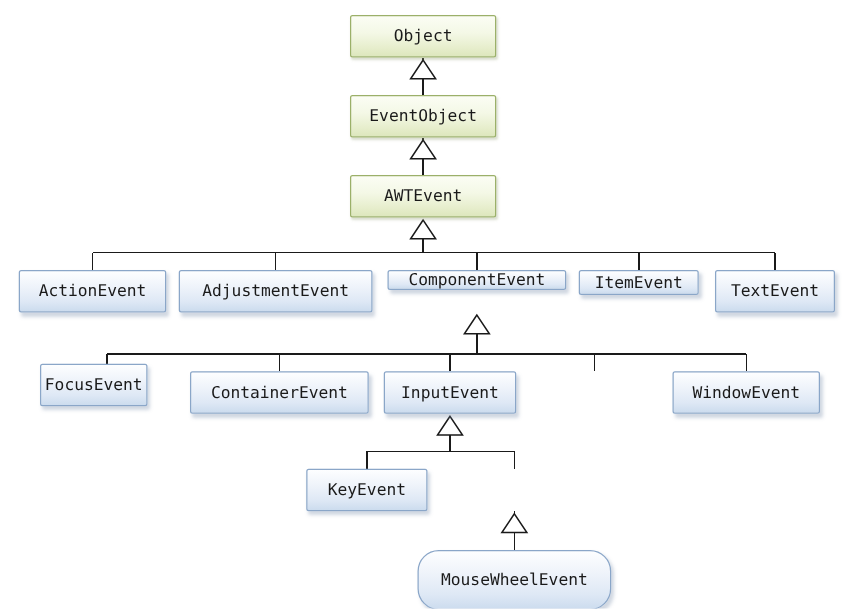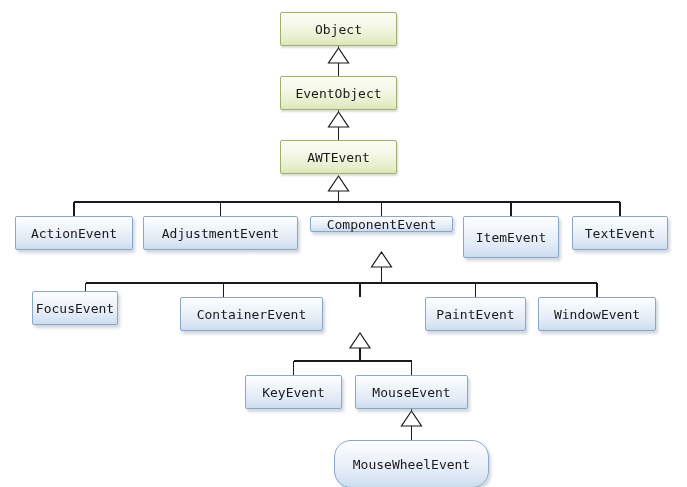--- a/index.html
+++ b/index.html
@@ -130,40 +130,37 @@
     </div>
     <div class="node blue" style="left: 15px; top: 216px; width: 118px; height: 34px;">
       <span class="label">ActionEvent</span>
     </div>
     <div class="node blue" style="left: 143px; top: 216px; width: 155px; height: 34px;">
       <span class="label">AdjustmentEvent</span>
     </div>
     <div class="node blue" style="left: 310px; top: 216px; width: 143px; height: 16px;">
       <span class="label">ComponentEvent</span>
     </div>
-    <div class="node blue" style="left: 463px; top: 216px; width: 96px; height: 42px;">
+    <div class="node blue" style="left: 463px; top: 216px; width: 96px; height: 20px;">
       <span class="label">ItemEvent</span>
     </div>
     <div class="node blue" style="left: 572px; top: 216px; width: 96px; height: 34px;">
       <span class="label">TextEvent</span>
     </div>
     <div class="node blue" style="left: 32px; top: 291px; width: 86px; height: 34px;">
       <span class="label">FocusEvent</span>
     </div>
-    <div class="node blue" style="left: 152px; top: 297px; width: 143px; height: 34px; margin-left: 28px;">
+    <div class="node blue" style="left: 152px; top: 297px; width: 143px; height: 34px;">
       <span class="label">ContainerEvent</span>
     </div>
-    <div class="node blue" style="left: 425px; top: 297px; width: 101px; height: 34px;">
-      <span class="label">PaintEvent</span>
+    <div class="node blue" style="left: 307px; top: 297px; width: 106px; height: 34px;">
+      <span class="label">InputEvent</span>
     </div>
     <div class="node blue" style="left: 538px; top: 297px; width: 118px; height: 34px; justify-content: center;">
       <span class="label">WindowEvent</span>
     </div>
     <div class="node blue" style="left: 245px; top: 375px; width: 97px; height: 34px;">
       <span class="label">KeyEvent</span>
     </div>
-    <div class="node blue" style="left: 355px; top: 375px; width: 113px; height: 34px;">
-      <span class="label">MouseEvent</span>
-    </div>
     <div class="node blue" style="left: 334px; top: 440px; width: 155px; height: 48px; border-radius: 17px;">
       <span class="label">MouseWheelEvent</span>
     </div>
   </div>
 
 </body></html>

